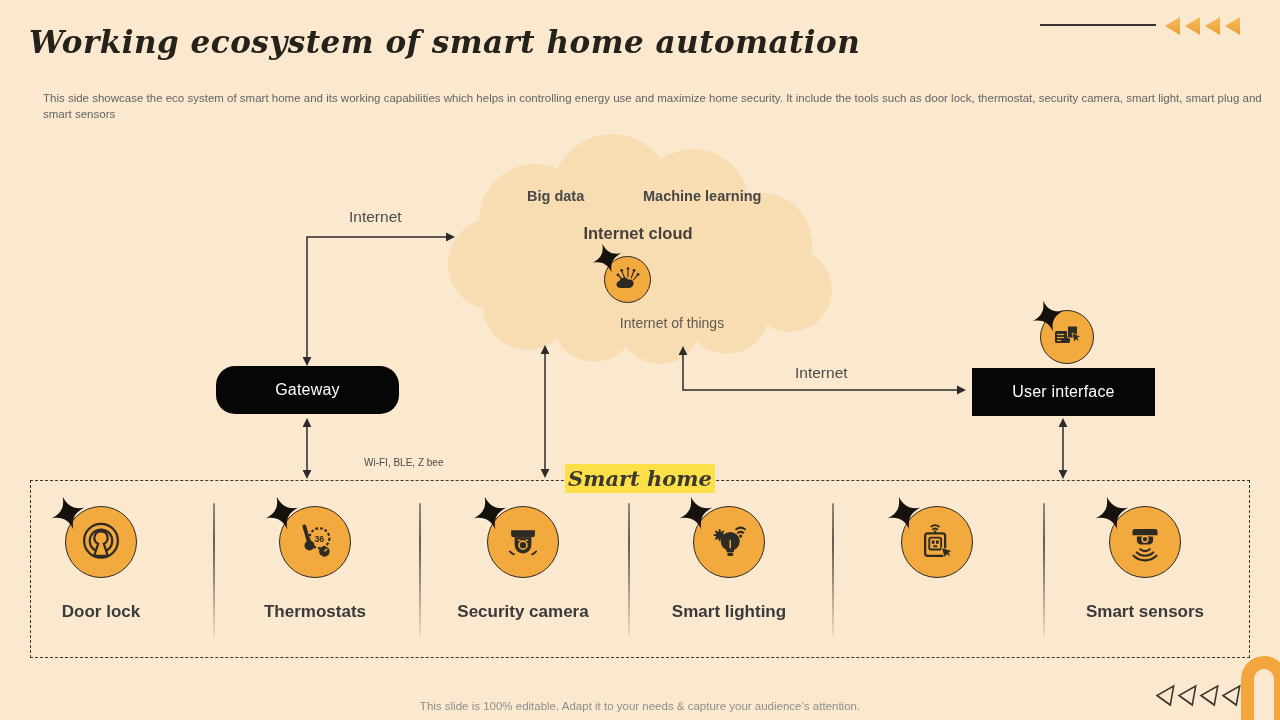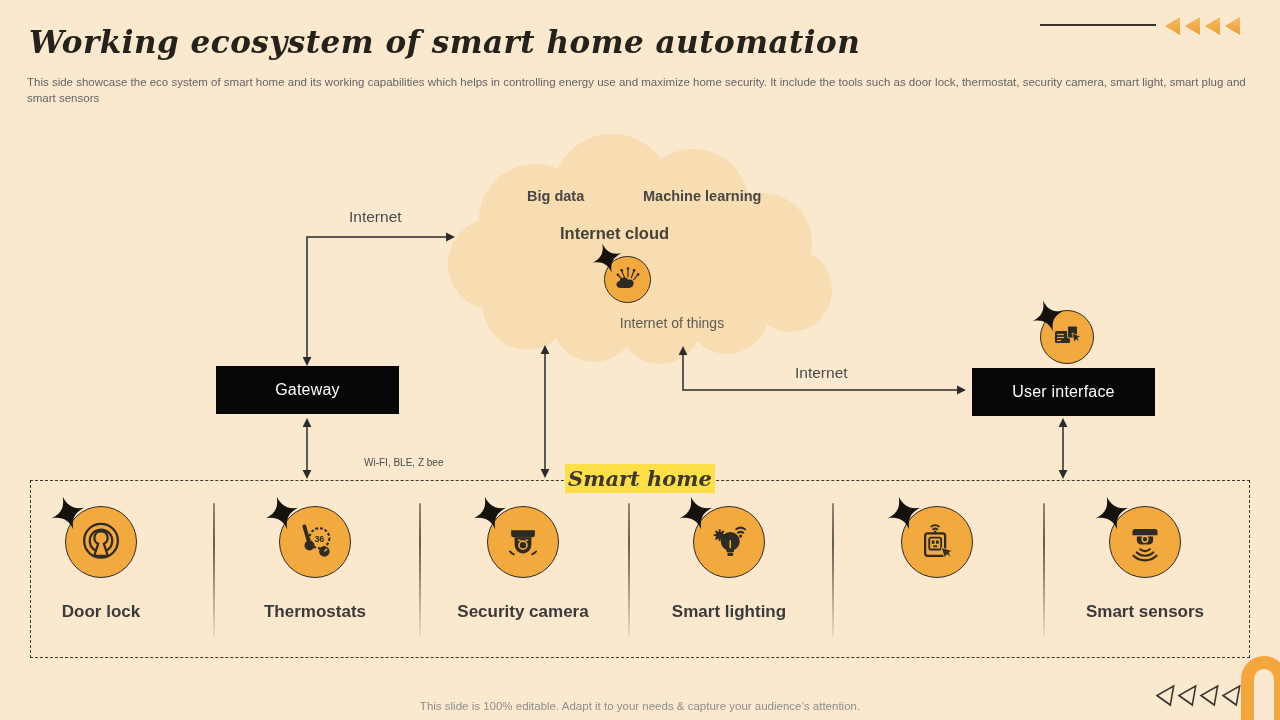--- a/index.html
+++ b/index.html
@@ -9,45 +9,45 @@
   }
   .abs{position:absolute;}
   
   .title{
     left:29px;top:24px;width:900px;margin:0;
     font-family:"DejaVu Serif","Liberation Serif",serif;
     font-style:italic;font-weight:700;font-size:31px;color:#25211B;
     letter-spacing:.5px;
   }
   .subtitle{
-    left:27px;top:75px;width:1228px;margin:0;
+    left:27px;top:75px;width:1228px;margin:16px;
     font-size:11.5px;line-height:1.35;color:#646464;
   }
   
   .deco-line{left:1040px;top:24px;width:116px;height:2px;background:#3A332C;}
   
   .cloud-svg{left:430px;top:120px;}
   .cloud-label{font-weight:700;font-size:14.5px;color:#474747;white-space:nowrap;}
-  .cloud-title{left:560px;top:224px;width:156px;text-align:left;font-weight:700;font-size:16.5px;color:#45413B;}
+  .cloud-title{left:560px;top:224px;width:156px;text-align:center;font-weight:700;font-size:16.5px;color:#45413B;}
   .iot-caption{left:592px;top:315px;width:160px;text-align:center;font-size:14px;color:#5D5A54;}
   
   .badge{
     border-radius:50%;background:#F2A93E;border:1.7px solid #2E2A24;
     box-sizing:border-box;display:flex;align-items:center;justify-content:center;
   }
   .badge-70{width:72px;height:72px;}
   .badge-54{width:54px;height:54px;}
   .badge-47{width:47px;height:47px;}
   .sparkle{position:absolute;pointer-events:none;}
   
   .node{
     background:#060606;color:#FDFDFD;display:flex;align-items:center;justify-content:center;
     font-size:16px;letter-spacing:.2px;
   }
-  .gateway{left:216px;top:366px;width:183px;height:48px;}
+  .gateway{left:216px;top:366px;width:183px;height:48px;border-radius:19px;}
   .ui{left:972px;top:368px;width:183px;height:48px;}
   
   .conn-label{font-size:15.5px;color:#4A4A4A;white-space:nowrap;}
   .internet-left{left:349px;top:208px;}
   .internet-right{left:795px;top:364px;}
   .wifi-label{left:364px;top:457px;font-size:10px;}
   
   .zone{
     left:30px;top:480px;width:1220px;height:178px;
     border:1.6px dashed #3B372F;box-sizing:border-box;

